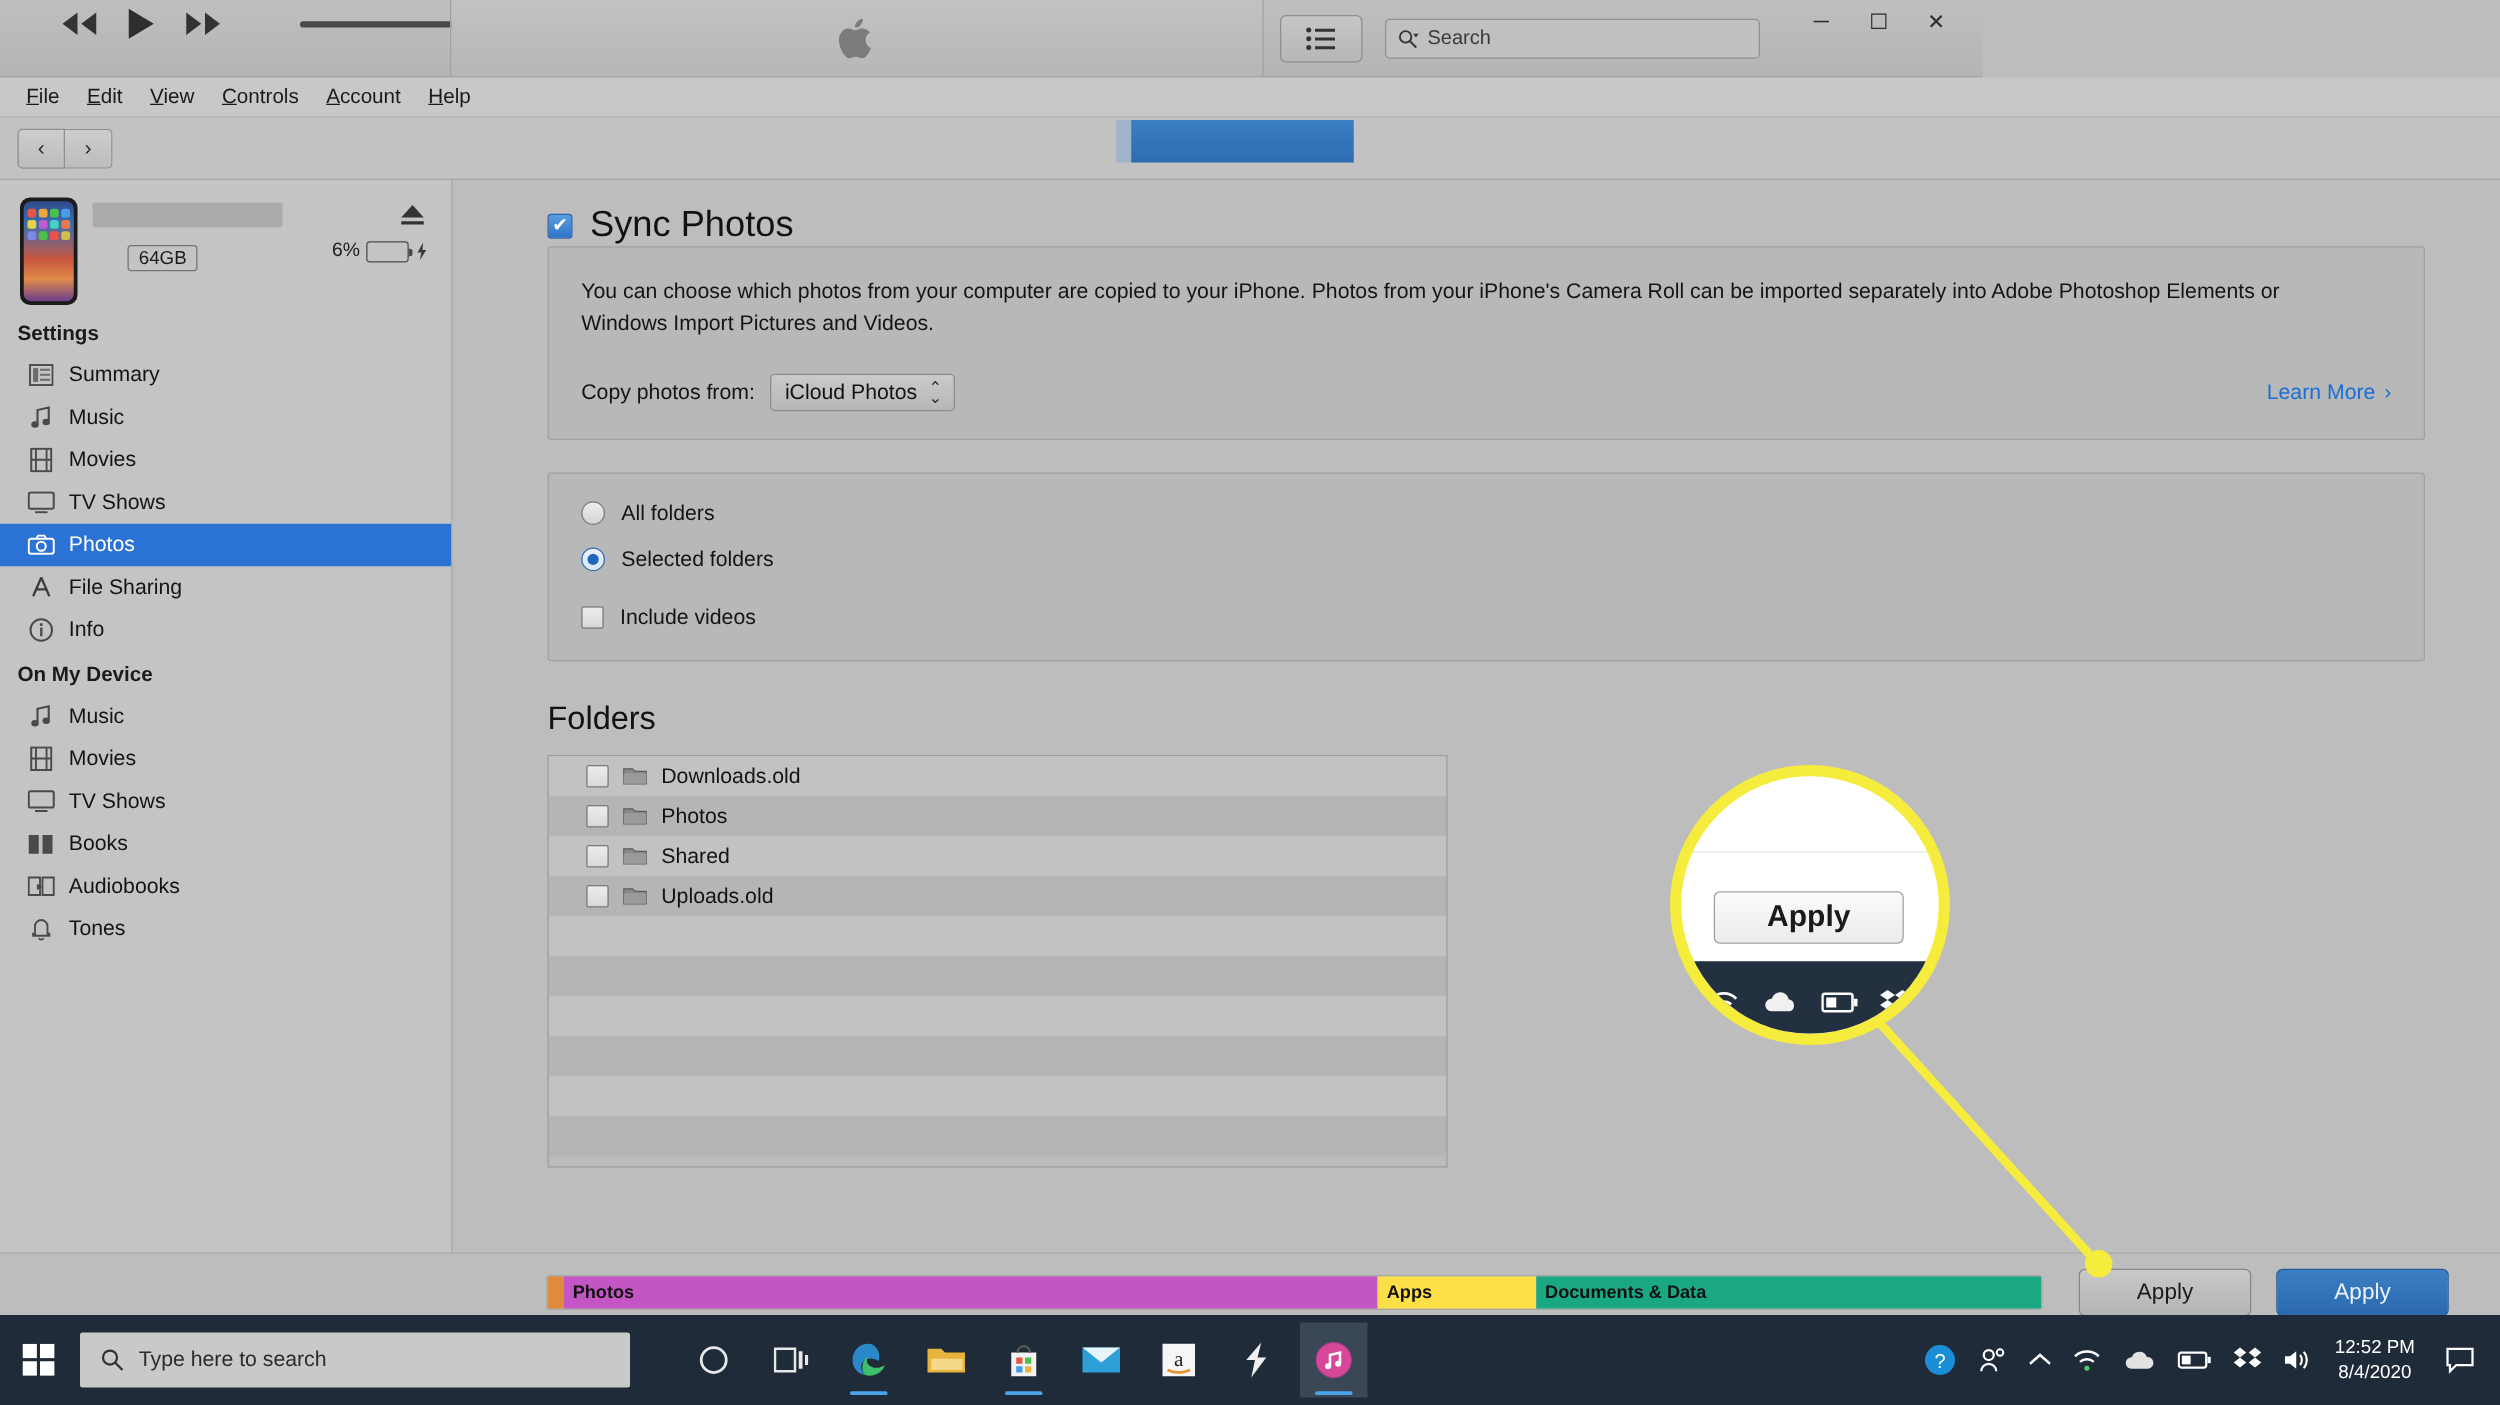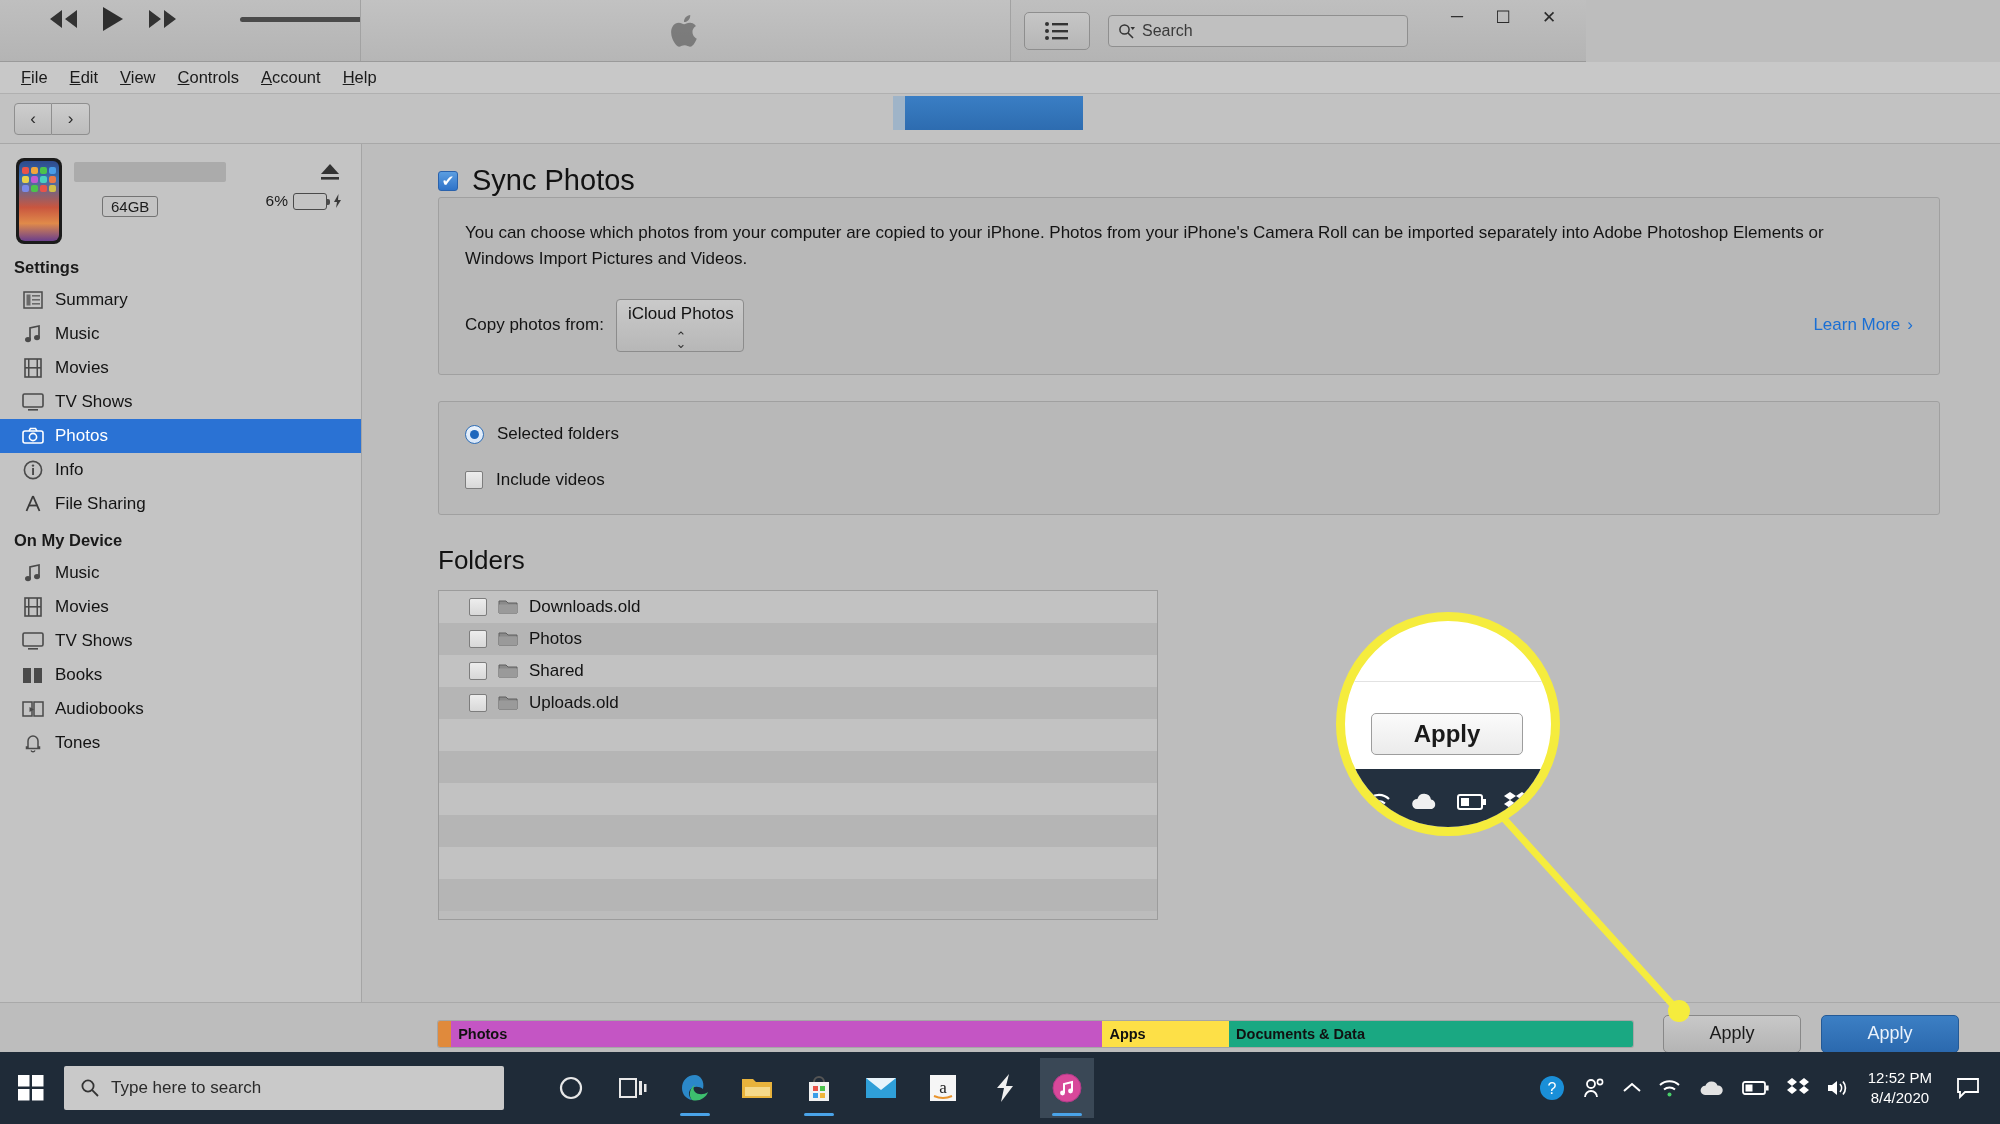--- a/index.html
+++ b/index.html
@@ -169,21 +169,20 @@
     padding: 22px 26px;
   }
   .panel-desc { font-size: 17px; line-height: 1.55; color: #141414; max-width: 1400px; }
   .copy-row { display: flex; align-items: center; margin-top: 26px; position: relative; }
   .copy-lbl { font-size: 17px; color: #141414; margin-right: 12px; }
   .select {
     display: inline-flex; align-items: center; gap: 9px;
     background: linear-gradient(#cacaca,#b7b7b7); border: 1px solid #8c8c8c;
     border-radius: 4px; padding: 4px 9px 4px 11px; font-size: 17px; color:#121212;
     cursor: pointer;
-    flex-direction: column;
   }
   .sel-chev { display:flex; flex-direction:column; line-height:.56; font-size: 13px;
               color:#333; }
   .learn {
     position: absolute; right: 0; display: flex; align-items: center; gap: 7px;
     font-size: 17px; color: #1a6fd4; cursor: pointer;
   }
 
   .panel2 { margin-top: 26px; padding: 22px 26px 24px; }
   .opt-row { display: flex; align-items: center; gap: 13px; margin-bottom: 17px;
@@ -478,36 +477,36 @@
               <rect x="1" y="4" width="20" height="12" rx="2" stroke="currentColor" stroke-width="1.6" fill="none"></rect>
               <path d="M7 4 L8.5 1.5 h5 L15 4" stroke="currentColor" stroke-width="1.5" fill="none"></path>
               <circle cx="11" cy="10" r="3.6" stroke="currentColor" stroke-width="1.6" fill="none"></circle>
             </svg>
           </span>
           <span>Photos</span>
         </div>
         <div class="sb-item">
           <span class="sb-ico">
             <svg width="20" height="20" viewBox="0 0 20 20">
+              <path d="M10 2 L16.5 17" stroke="#3a3a3a" stroke-width="1.8" fill="none"></path>
+              <path d="M10 2 L3.5 17" stroke="#3a3a3a" stroke-width="1.8" fill="none"></path>
+              <path d="M5.5 11.5 h9" stroke="#3a3a3a" stroke-width="1.8"></path>
+            </svg>
+          </span>
+          <span>File Sharing</span>
+        </div>
+        <div class="sb-item">
+          <span class="sb-ico">
+            <svg width="20" height="20" viewBox="0 0 20 20">
               <circle cx="10" cy="10" r="8.6" stroke="#4a4a4a" stroke-width="1.6" fill="none"></circle>
               <circle cx="10" cy="5.6" r="1.2" fill="#4a4a4a"></circle>
               <rect x="9.1" y="8" width="1.9" height="7" fill="#4a4a4a"></rect>
             </svg>
           </span>
           <span>Info</span>
-        </div>
-        <div class="sb-item">
-          <span class="sb-ico">
-            <svg width="20" height="20" viewBox="0 0 20 20">
-              <path d="M10 2 L16.5 17" stroke="#3a3a3a" stroke-width="1.8" fill="none"></path>
-              <path d="M10 2 L3.5 17" stroke="#3a3a3a" stroke-width="1.8" fill="none"></path>
-              <path d="M5.5 11.5 h9" stroke="#3a3a3a" stroke-width="1.8"></path>
-            </svg>
-          </span>
-          <span>File Sharing</span>
         </div>
         <div class="sb-group">On My Device</div>
         <div class="sb-item">
           <span class="sb-ico">
             <svg width="18" height="20" viewBox="0 0 18 20">
               <path d="M6 15 V4 l9-2 v11" stroke="#4a4a4a" stroke-width="1.7" fill="none"></path>
               <ellipse cx="4" cy="15.6" rx="3" ry="2.6" fill="#4a4a4a"></ellipse>
               <ellipse cx="13" cy="13.6" rx="3" ry="2.6" fill="#4a4a4a"></ellipse>
             </svg>
           </span>
@@ -584,20 +583,24 @@
               </span>
           </span>
           <span class="learn">
             <span>Learn More</span>
             <span>›</span>
           </span>
         </div>
       </div>
 
       <div class="panel panel2">
+        <div class="opt-row">
+          <span class="radio"></span>
+          <span class="opt-lbl">All folders</span>
+        </div>
         <div class="opt-row">
           <span class="radio sel"></span>
           <span class="opt-lbl">Selected folders</span>
         </div>
         <div class="opt-row vid-row">
           <span class="cb-sm"></span>
           <span class="opt-lbl">Include videos</span>
         </div>
       </div>
 

